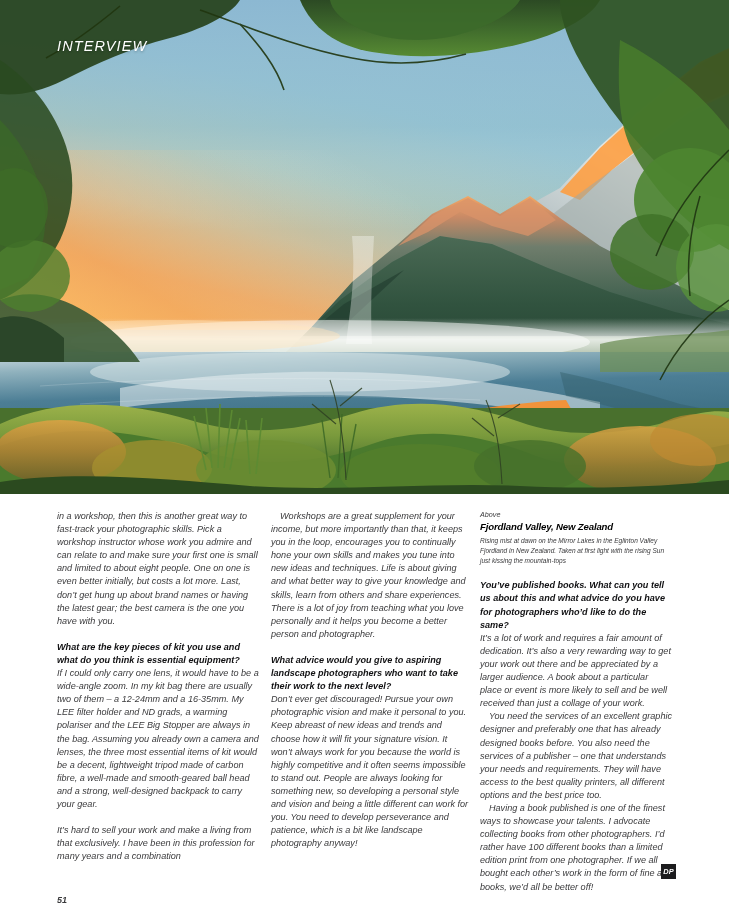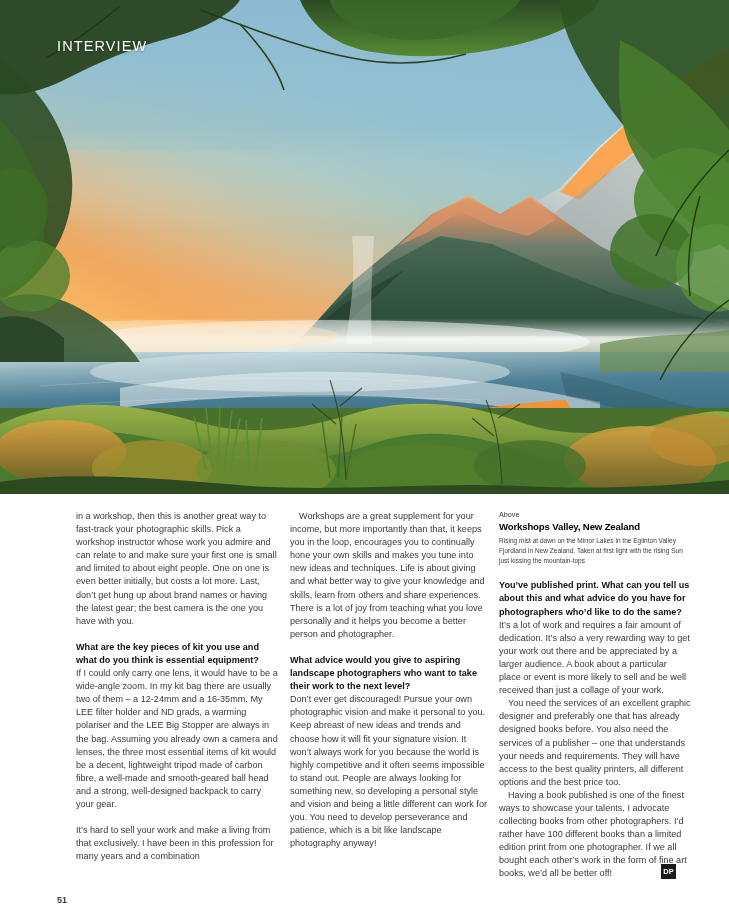--- a/index.html
+++ b/index.html
@@ -9,20 +9,21 @@
   }
   body {
     font-family: "Liberation Sans", sans-serif;
   }
   .page {
     position: relative;
     width: 729px;
     height: 915px;
     background: #ffffff;
     overflow: hidden;
+    font-style: italic;
   }
 
   
   .photo {
     position: absolute;
     left: 0;
     top: 0;
     width: 729px;
     height: 494px;
     overflow: hidden;
@@ -42,21 +43,20 @@
     font-family: "Liberation Sans", sans-serif;
   }
 
   
   .columns {
     position: absolute;
     left: 0;
     top: 494px;
     width: 628px;
     height: 421px;
-    margin-left: 19px;
   }
   .col {
     position: absolute;
     top: 16px;
     font-size: 9.1px;
     line-height: 13.1px;
     color: #3a3a3c;
     text-align: left;
   }
   .col-1 { left: 57px;  width: 205px; }
@@ -348,24 +348,24 @@
     <div class="col col-2">
       <p class="indent">Workshops are a great supplement for your income, but more importantly than that, it keeps you in the loop, encourages you to continually hone your own skills and makes you tune into new ideas and techniques. Life is about giving and what better way to give your knowledge and skills, learn from others and share experiences. There is a lot of joy from teaching what you love personally and it helps you become a better person and photographer.</p>
       <div class="spacer-q"></div>
       <p class="q">What advice would you give to aspiring landscape photographers who want to take their work to the next level?</p>
       <p>Don’t ever get discouraged! Pursue your own photographic vision and make it personal to you. Keep abreast of new ideas and trends and choose how it will fit your signature vision. It won’t always work for you because the world is highly competitive and it often seems impossible to stand out. People are always looking for something new, so developing a personal style and vision and being a little different can work for you. You need to develop perseverance and patience, which is a bit like landscape photography anyway!</p>
     </div>
 
     <div class="col col-3">
       <div class="caption">
         <div class="cap-above">Above</div>
-        <div class="cap-title">Workshops Valley, New Zealand</div>
+        <div class="cap-title">Fjordland Valley, New Zealand</div>
         <div class="cap-body">Rising mist at dawn on the Mirror Lakes in the Eglinton Valley Fjordland in New Zealand. Taken at first light with the rising Sun just kissing the mountain-tops</div>
       </div>
-      <p class="q">You’ve published print. What can you tell us about this and what advice do you have for photographers who’d like to do the same?</p>
+      <p class="q">You’ve published books. What can you tell us about this and what advice do you have for photographers who’d like to do the same?</p>
       <p>It’s a lot of work and requires a fair amount of dedication. It’s also a very rewarding way to get your work out there and be appreciated by a larger audience. A book about a particular place or event is more likely to sell and be well received than just a collage of your work.</p>
       <p class="indent">You need the services of an excellent graphic designer and preferably one that has already designed books before. You also need the services of a publisher – one that understands your needs and requirements. They will have access to the best quality printers, all different options and the best price too.</p>
       <p class="indent">Having a book published is one of the finest ways to showcase your talents. I advocate collecting books from other photographers. I’d rather have 100 different books than a limited edition print from one photographer. If we all bought each other’s work in the form of fine art books, we’d all be better off!</p>
     </div>
   </div>
 
   <div class="page-number">51</div>
   <div class="dp-badge">DP</div>
 
 </div>

